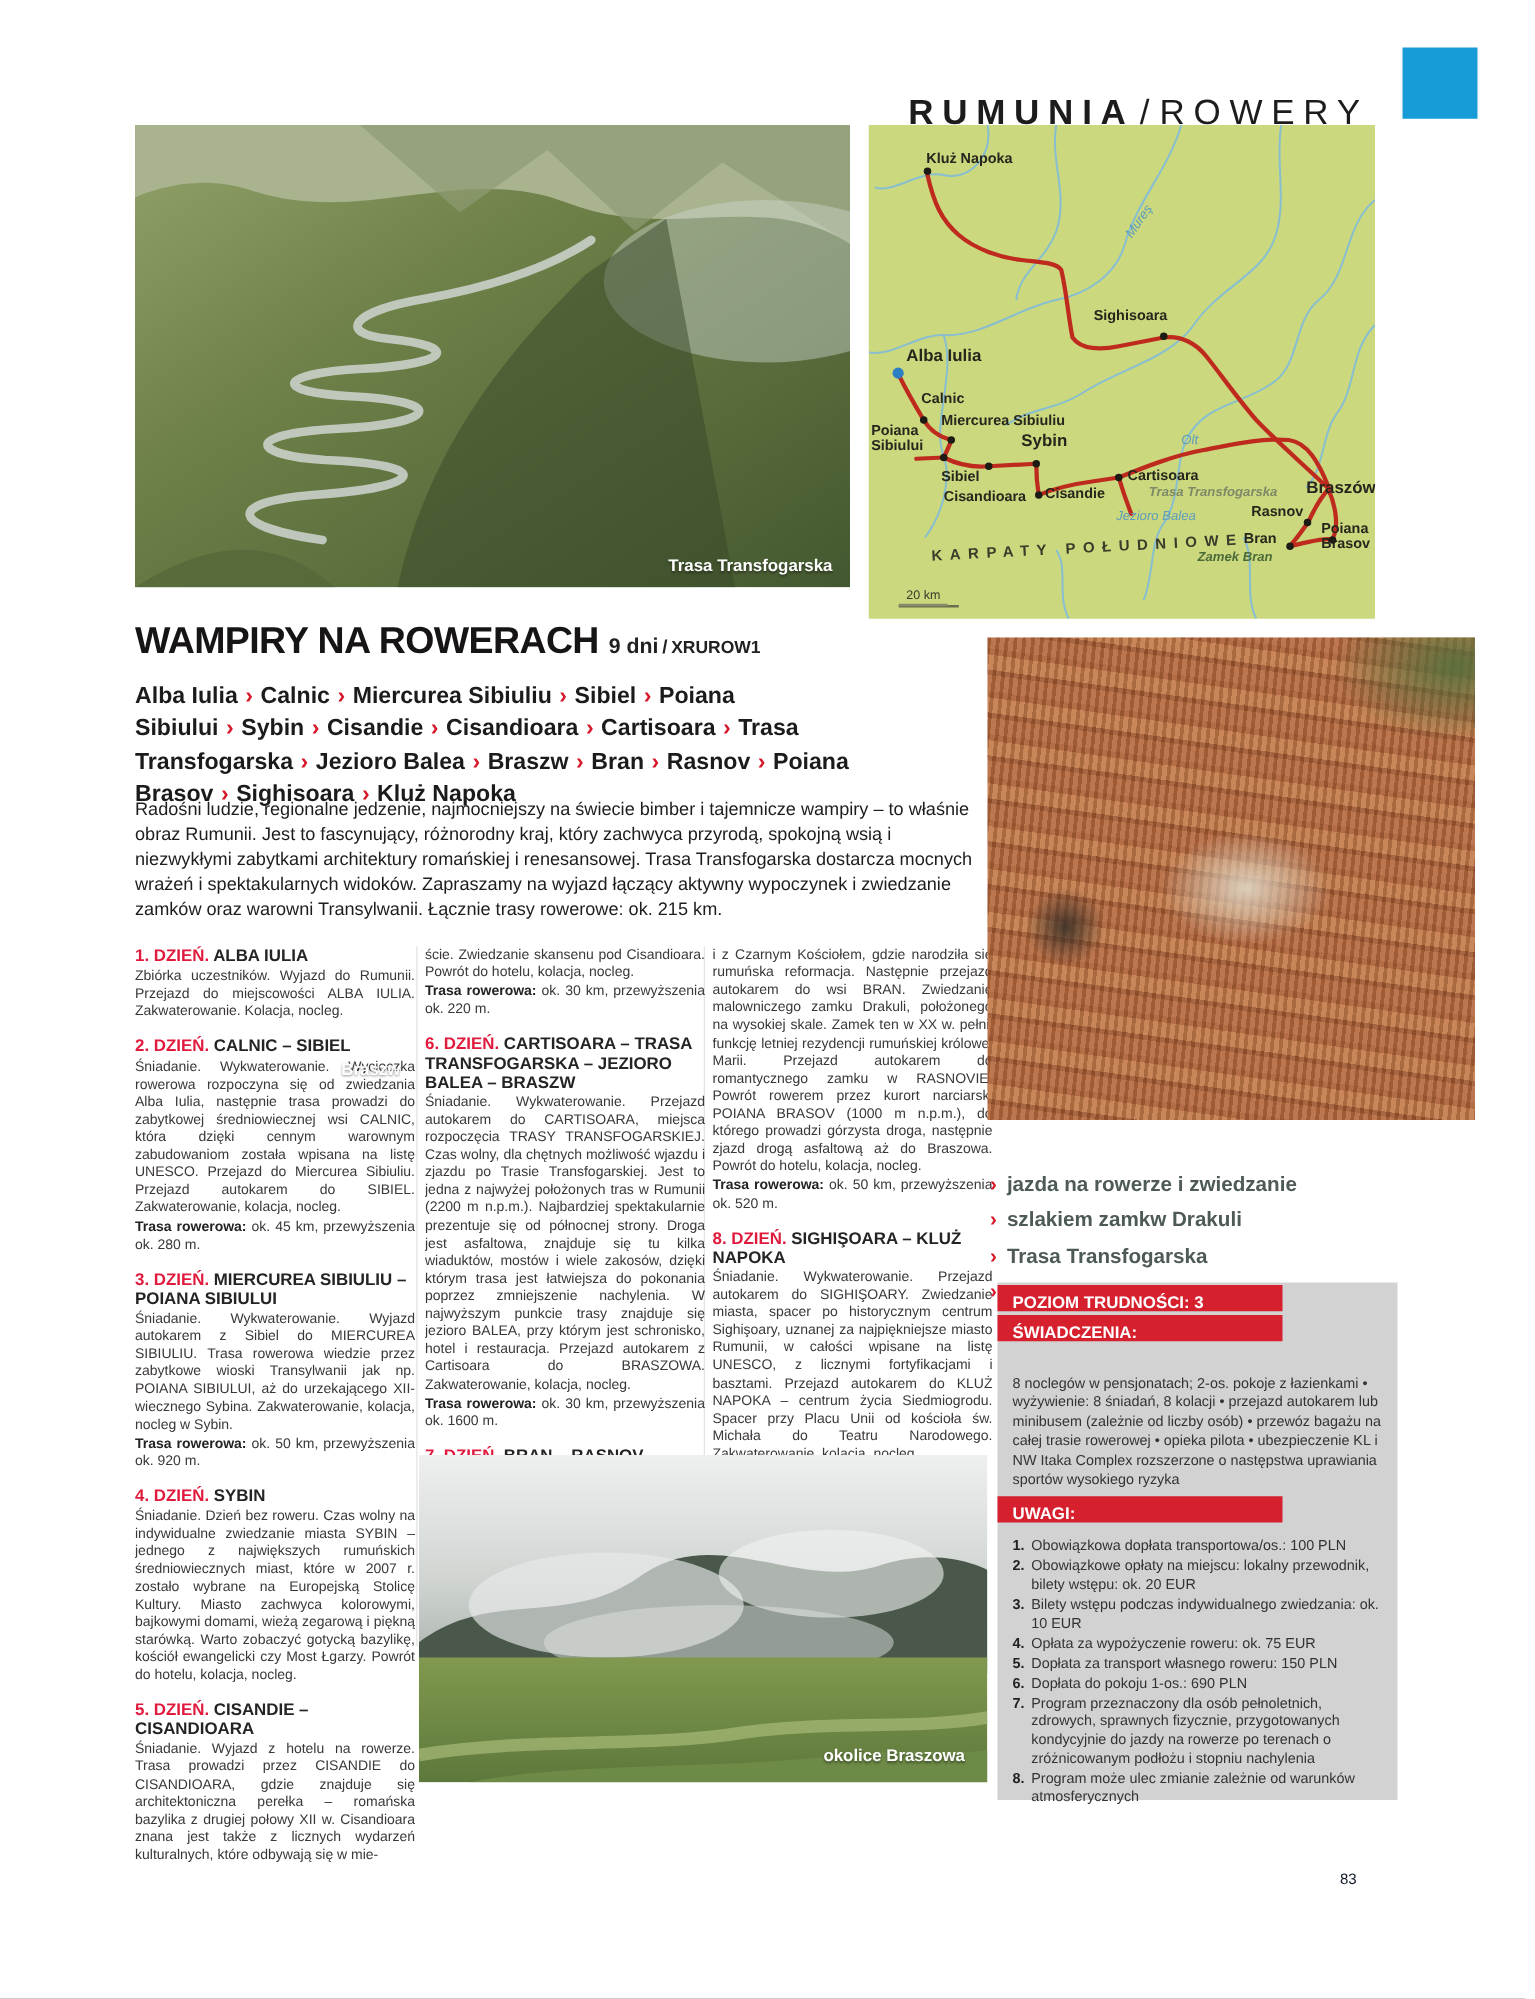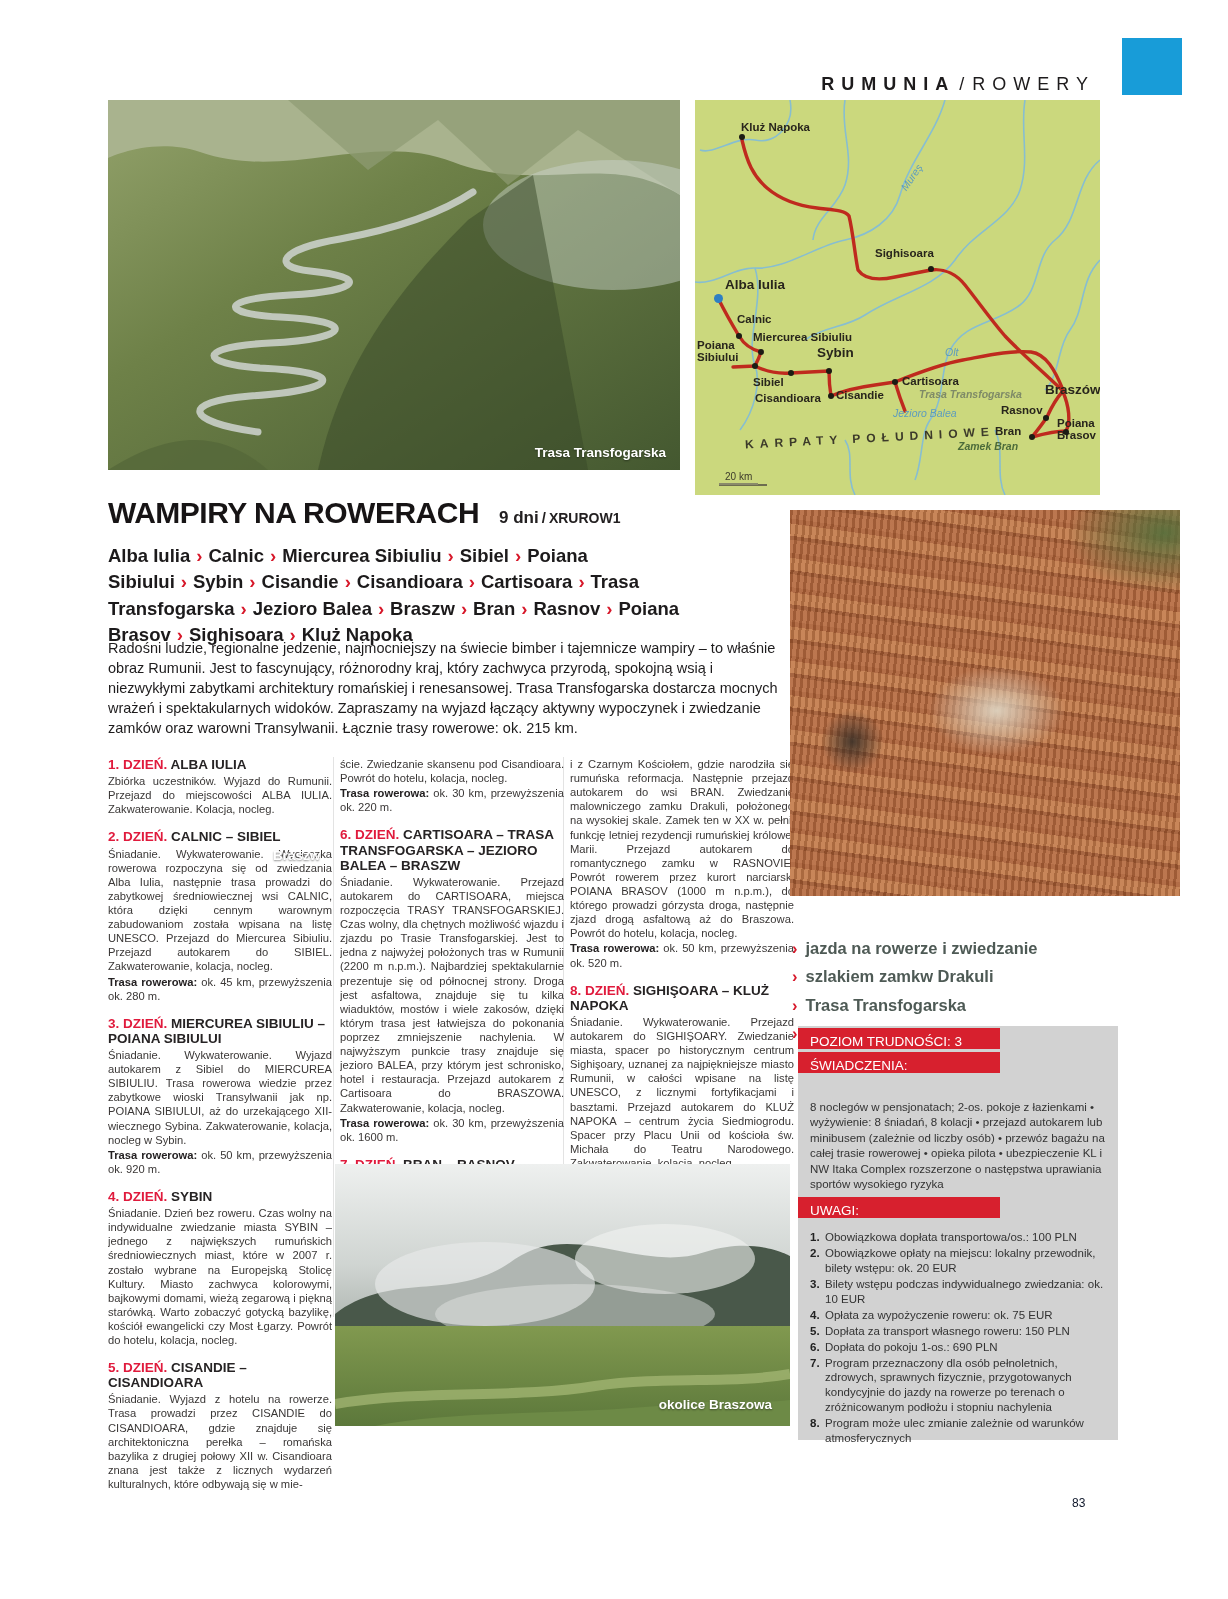--- a/index.html
+++ b/index.html
@@ -1,21 +1,21 @@
 <!DOCTYPE html>
 <html><head>
 <meta charset="utf-8">
 <style>
   html,body{margin:0;padding:0;background:#888;}
   .page{position:relative;width:1228px;height:1599px;background:#fff;margin:0 auto;
         font-family:"Liberation Sans",sans-serif;overflow:hidden;color:#232021;}
   [data-name]{box-sizing:border-box;}
 
   
-  .brand{position:absolute;top:74px;right:133px;font-size:18px;white-space:nowrap;}
+  .brand{position:absolute;top:74px;right:133px;font-size:28px;white-space:nowrap;}
   .brand .reg{font-weight:bold;letter-spacing:7px;color:#1d1b1c;}
   .brand .sep{font-weight:normal;letter-spacing:4px;color:#1d1b1c;padding:0 4px;}
   .brand .cat{font-weight:normal;letter-spacing:7px;color:#1d1b1c;}
   .bluesq{position:absolute;top:38px;left:1122px;width:60px;height:57px;background:#189cd8;}
 
   
   .photo-main{position:absolute;left:108px;top:100px;width:572px;height:370px;overflow:hidden;}
   .photo-main svg{display:block;}
   .caption{position:absolute;color:#fff;font-weight:bold;font-size:13.5px;text-shadow:0 1px 2px rgba(0,0,0,.45);}
   .cap-main{right:14px;bottom:10px;}
@@ -31,21 +31,21 @@
   .ml.green{color:#4c6b3a;font-weight:bold;}
   .ml.rot{transform:rotate(-55deg);}
   .ml.range{font-weight:bold;font-size:12px;letter-spacing:6px;color:#3c3a2a;transform:rotate(-3deg);white-space:nowrap;}
   .ml.scale{font-weight:normal;font-size:10px;color:#3c3a2a;border-bottom:2px solid #8a8a6a;padding:0 6px 1px 6px;}
   .dot{position:absolute;width:6px;height:6px;background:#1c1c14;border-radius:50%;}
   .dot.blue{background:#2d7fc3;width:9px;height:9px;}
 
   
   .title{position:absolute;left:108px;top:496px;white-space:nowrap;}
   .title h1{display:inline;font-size:30px;font-weight:bold;letter-spacing:-.5px;color:#171415;margin:0;}
-  .title .dur{font-size:17px;font-weight:bold;padding-left:20px;}
+  .title .dur{font-size:17px;font-weight:bold;padding-left:8px;}
   .title .tsep{font-size:15px;font-weight:bold;padding:0 3px;}
   .title .code{font-size:14px;font-weight:bold;}
   .routeline{position:absolute;left:108px;top:543px;width:682px;font-size:18.5px;font-weight:bold;
              line-height:1.42;color:#1c1a1b;}
   .rchev{color:#d7182a;padding:0 6px;font-weight:bold;}
   .intro{position:absolute;left:108px;top:638px;width:680px;font-size:14.5px;line-height:1.38;color:#1e1c1d;}
 
   
   .col{position:absolute;top:757px;width:224px;font-size:11.2px;line-height:1.26;color:#3a3736;
        text-align:justify;overflow:hidden;}
@@ -65,21 +65,21 @@
       radial-gradient(ellipse 95px 62px at 53% 52%, rgba(222,211,192,.95), rgba(222,211,192,0) 72%),
       radial-gradient(ellipse 130px 80px at 96% 6%, rgba(84,112,60,.9), rgba(84,112,60,0) 75%),
       repeating-linear-gradient(96deg, rgba(60,30,15,.18) 0 3px, rgba(255,240,225,.10) 3px 7px),
       repeating-linear-gradient(8deg, #b4693f 0 13px, #9e5730 13px 17px, #c27a4a 17px 29px, #aa5f36 29px 34px);}
   .cap-city{left:273px;top:848px;}
   .highlights{position:absolute;left:792px;top:922px;width:392px;margin-top:12px;}
   .hitem{font-size:16.5px;font-weight:bold;color:#4e5a55;line-height:1.72;}
   .hchev{color:#d7182a;padding-right:8px;}
 
   .graybox{position:absolute;left:798px;top:1026px;width:320px;height:414px;background:#d2d2d2;}
-  .redbar{background:#d7202e;color:#fff;font-weight:normal;font-size:13.5px;padding:6px 0 0 12px;width:202px;}
+  .redbar{background:#d7202e;color:#fff;font-weight:bold;font-size:13.5px;padding:6px 0 0 12px;width:228px;}
   .bar-poziom{position:absolute;left:0;top:2px;}
   .bar-swiad{position:absolute;left:0;top:26px;}
   .bar-uwagi{position:absolute;left:0;top:171px;}
   .services{position:absolute;left:12px;top:74px;width:296px;font-size:11.5px;line-height:1.34;color:#333;}
   .notes{position:absolute;left:12px;top:204px;width:300px;font-size:11.5px;line-height:1.3;color:#333;}
   .note{display:flex;margin-bottom:1px;}
   .note b{width:15px;flex:0 0 15px;color:#222;}
   .pricebox{position:absolute;left:798px;top:1446px;width:320px;height:50px;background:#e01c2d;color:#fff;padding:3px 0 0 12px;}
   .price{font-size:21px;font-weight:bold;letter-spacing:.3px;}
   .pricenote{font-size:11.5px;color:rgba(255,255,255,.78);margin-top:1px;}

